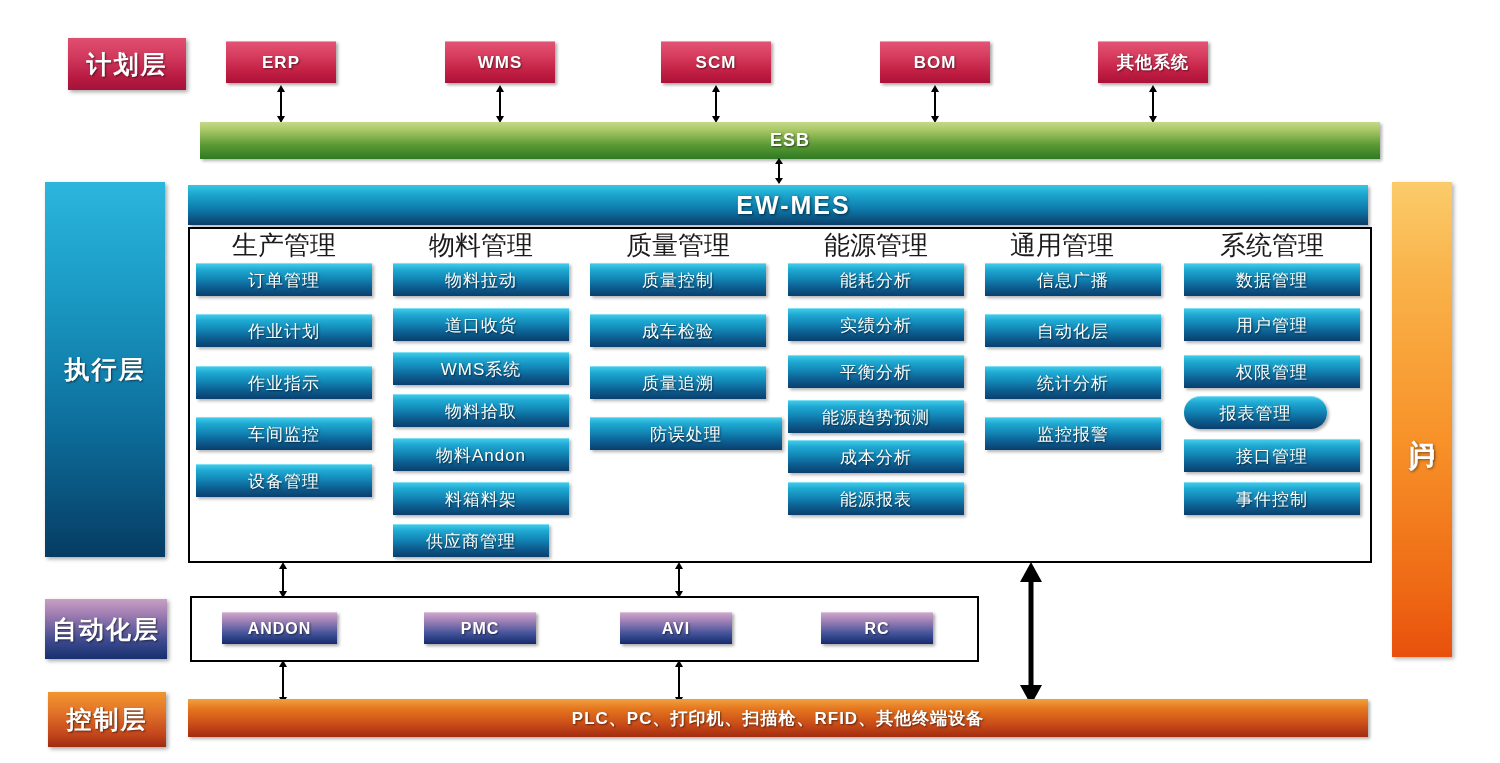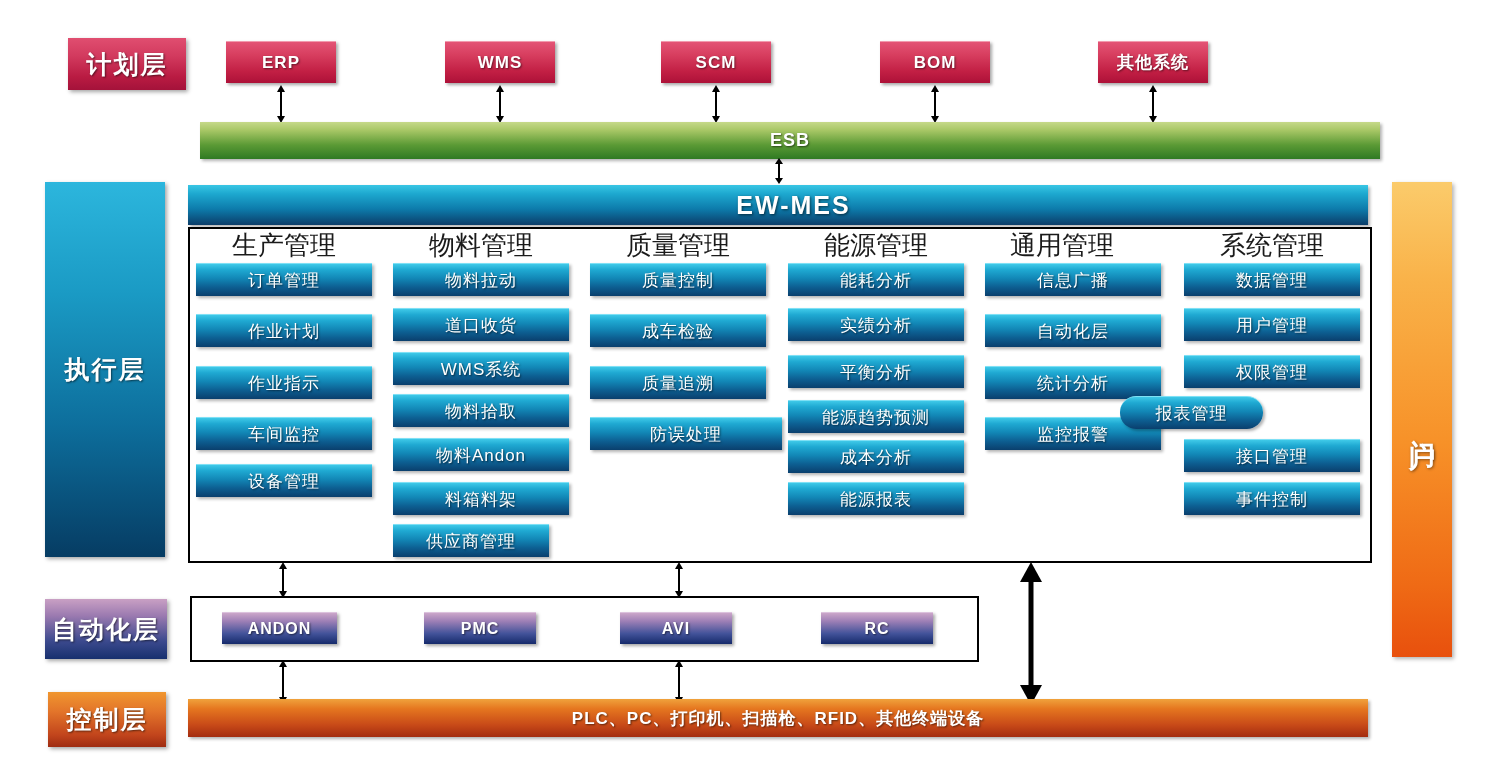--- a/index.html
+++ b/index.html
@@ -276,21 +276,21 @@
   </div>
   <div class="node mod" style="left:1184px;top:263px;width:176px;height:33px;">
     <span>数据管理</span>
     </div>
   <div class="node mod" style="left:1184px;top:308px;width:176px;height:33px;">
     <span>用户管理</span>
     </div>
   <div class="node mod" style="left:1184px;top:355px;width:176px;height:33px;">
     <span>权限管理</span>
     </div>
-  <div class="node mod" style="left:1120px;top:396px;width:143px;height:33px;border-radius:16px;">
+  <div class="node mod" style="left:1184px;top:396px;width:143px;height:33px;border-radius:16px;">
     <span>报表管理</span>
     </div>
   <div class="node mod" style="left:1184px;top:439px;width:176px;height:33px;">
     <span>接口管理</span>
     </div>
   <div class="node mod" style="left:1184px;top:482px;width:176px;height:33px;">
     <span>事件控制</span>
     </div>
 
   <div class="arrow" style="left:276px;top:562px;">

